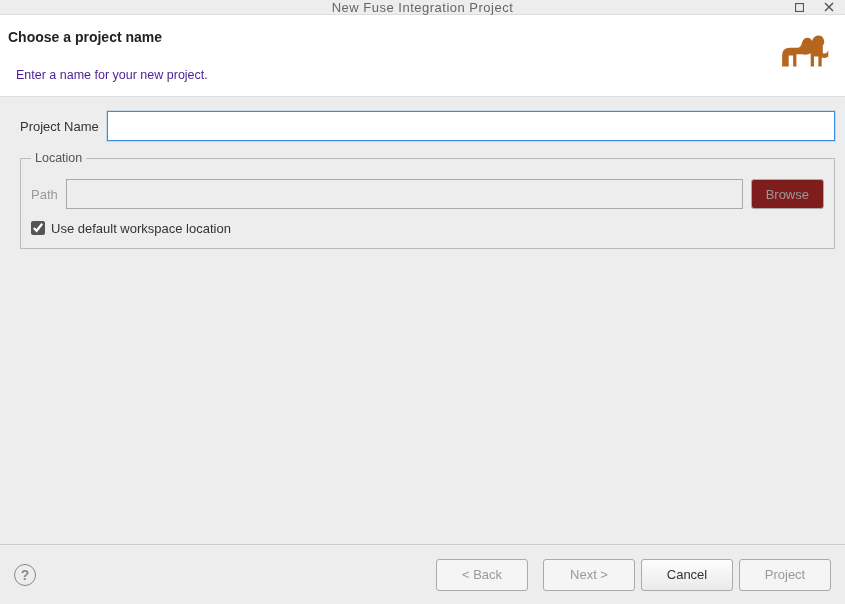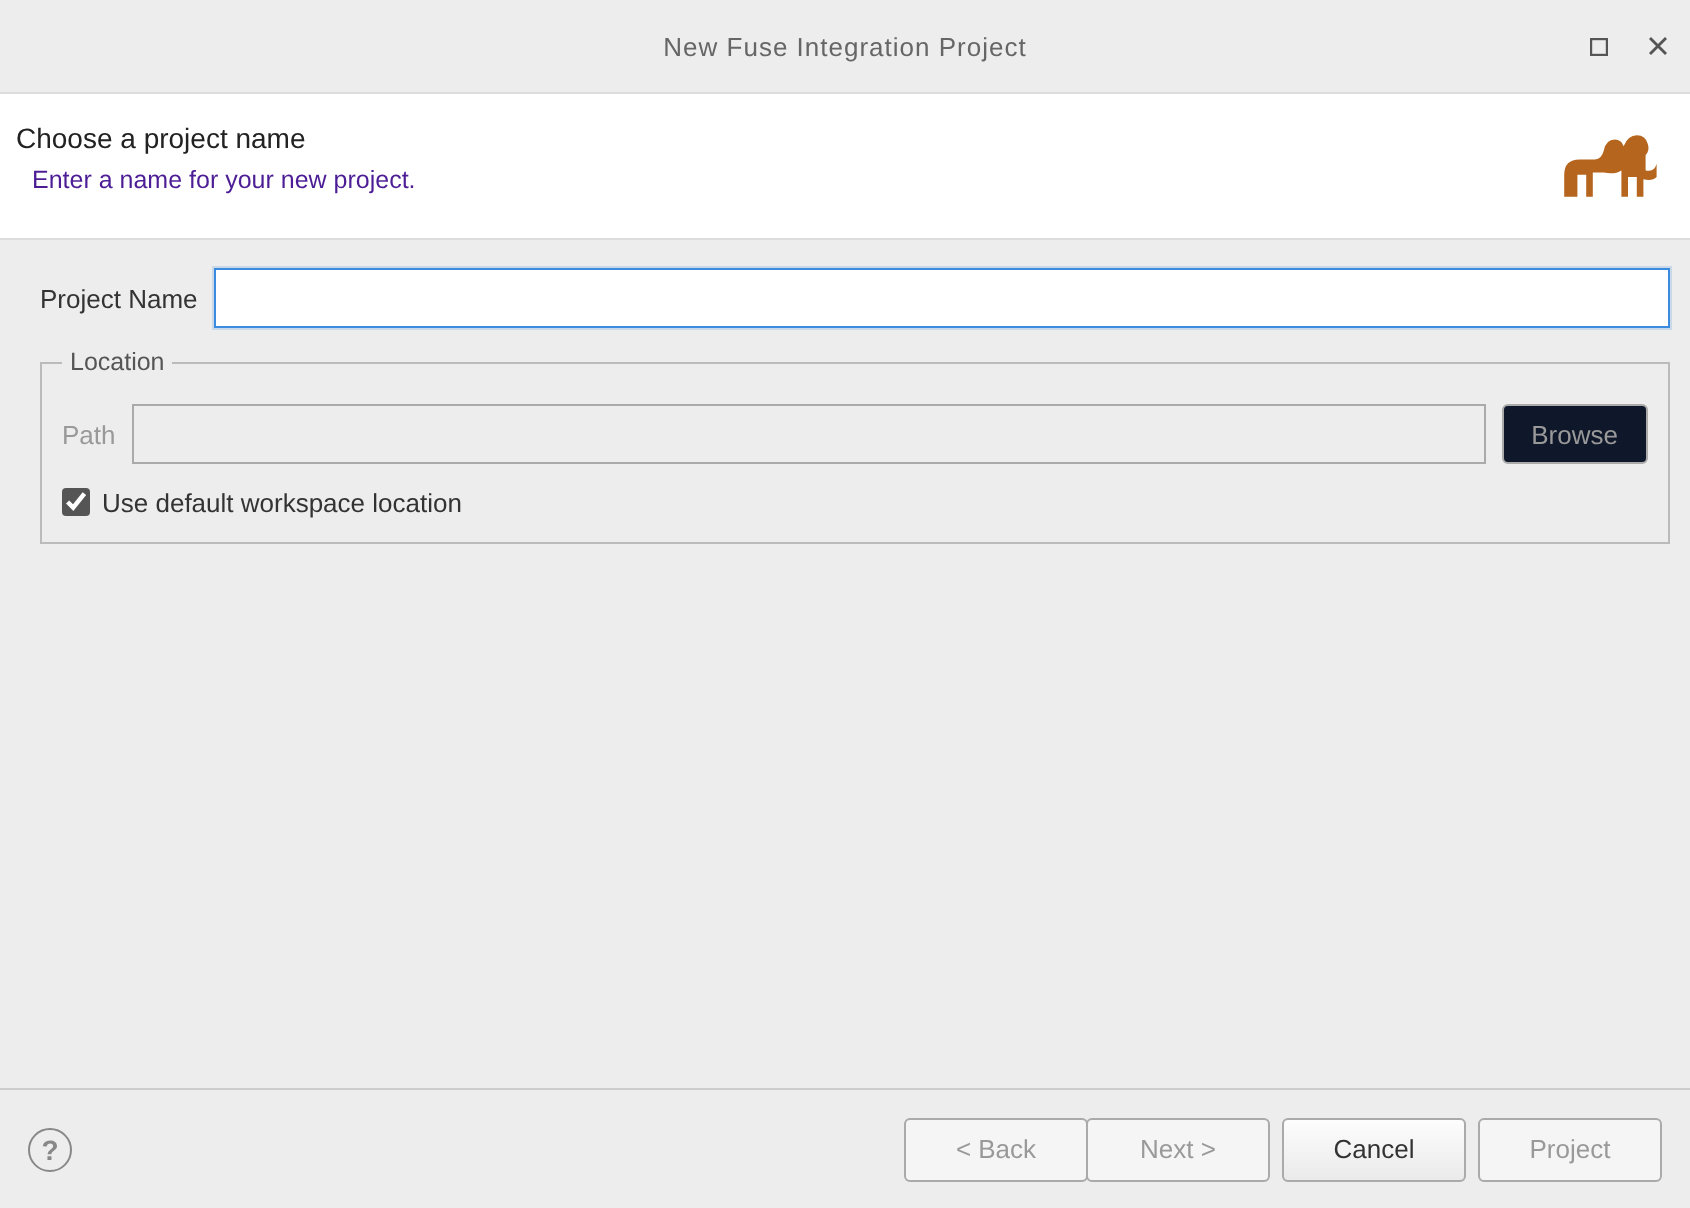--- a/index.html
+++ b/index.html
@@ -6,21 +6,21 @@
     body {
       font-family: "Segoe UI", "Helvetica Neue", Arial, sans-serif;
       background: #ededed;
       width: 845px;
       height: 604px;
       overflow: hidden;
       font-size: 13px;
       color: #333;
     }
     .titlebar {
-      height: 47px;
+      height: 15px;
       background: #ededed;
       display: flex;
       align-items: center;
       justify-content: center;
       position: relative;
       border-bottom: 1px solid #ddd;
     }
     .titlebar-title {
       color: #666;
       font-size: 13px;
@@ -46,24 +46,24 @@
     }
     .header-panel {
       background: #fff;
       padding: 14px 12px 14px 8px;
       display: flex;
       align-items: flex-start;
       border-bottom: 1px solid #ddd;
     }
     .header-text { flex: 1; }
     .header-title {
-      font-weight: normal;
+      font-weight: bold;
       font-size: 14px;
       color: #222;
-      margin-bottom: 6px;
+      margin-bottom: 23px;
     }
     .header-subtitle {
       font-size: 12.5px;
       color: #4c1d95;
       padding-left: 8px;
     }
     .camel-icon {
       width: 56px;
       height: 44px;
       margin-left: 10px;
@@ -110,21 +110,21 @@
     }
     fieldset.group legend {
       font-size: 12.5px;
       color: #555;
       padding: 0 4px;
     }
     .browse-btn {
       height: 30px;
       padding: 0 14px;
       border: 1px solid #aaa;
-      background: #0f172a;
+      background: #7f1d1d;
       color: #999;
       border-radius: 3px;
       font-size: 13px;
       cursor: default;
     }
     .checkbox-row {
       display: flex;
       align-items: flex-start;
       gap: 6px;
       margin-top: 12px;
@@ -159,21 +159,21 @@
       font-weight: bold;
       cursor: pointer;
     }
     .footer-buttons {
       margin-left: auto;
       display: flex;
       gap: 6px;
     }
     .footer-buttons .btn-group {
       display: flex;
-      gap: 0;
+      gap: 16px;
     }
     .wiz-btn {
       min-width: 92px;
       height: 32px;
       border: 1px solid #aaa;
       background: #f5f5f5;
       border-radius: 3px;
       font-size: 13px;
       color: #999;
       cursor: default;

